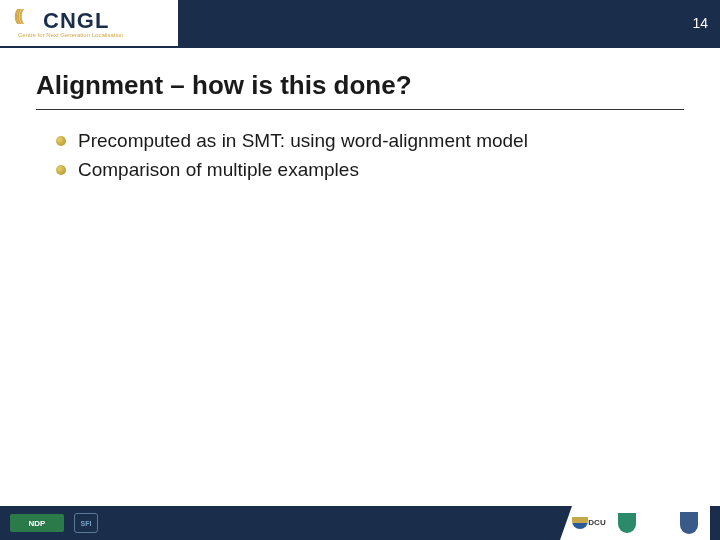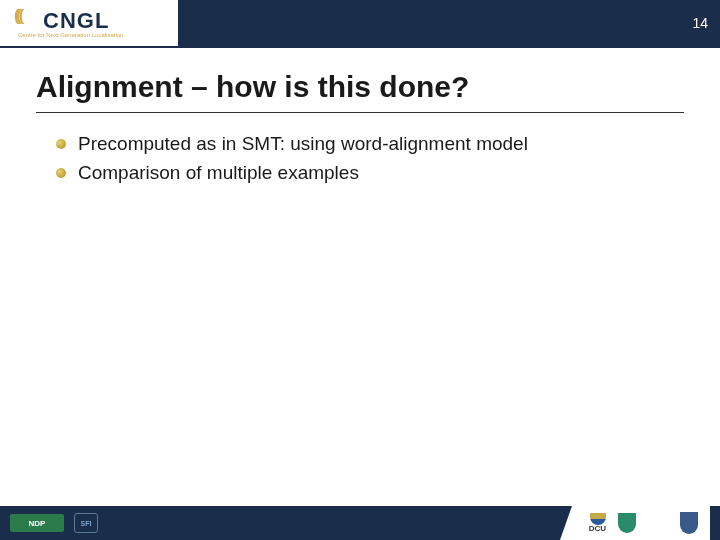--- a/index.html
+++ b/index.html
@@ -63,21 +63,21 @@
     align-items: center;
     justify-content: flex-end;
     padding-right: 12px;
     color: #ffffff;
     font-size: 14px;
   }
   .content {
     padding: 22px 36px;
   }
   .title {
-    font-size: 30px;
+    font-size: 26px;
     color: #1a1a1a;
     padding-bottom: 8px;
     border-bottom: 1.5px solid #333333;
     margin-bottom: 18px;
   }
   .bullets {
     list-style: none;
     padding-left: 20px;
   }
   .bullets li {
@@ -144,22 +144,22 @@
     color: #7aa5c8;
     border: 1px solid #5a7a9a;
     border-radius: 3px;
     font-size: 7px;
   }
   .dcu {
     width: 34px;
     height: 24px;
     color: #333;
     display: flex;
-    flex-direction: column;
-    align-items: flex-end;
+    flex-direction: row;
+    align-items: center;
     line-height: 1;
   }
   .dcu-shield {
     width: 16px;
     height: 12px;
     background: linear-gradient(180deg, #c4a94a 50%, #2a5a9a 50%);
     border-radius: 0 0 8px 8px;
   }
   .ucd {
     width: 18px;

